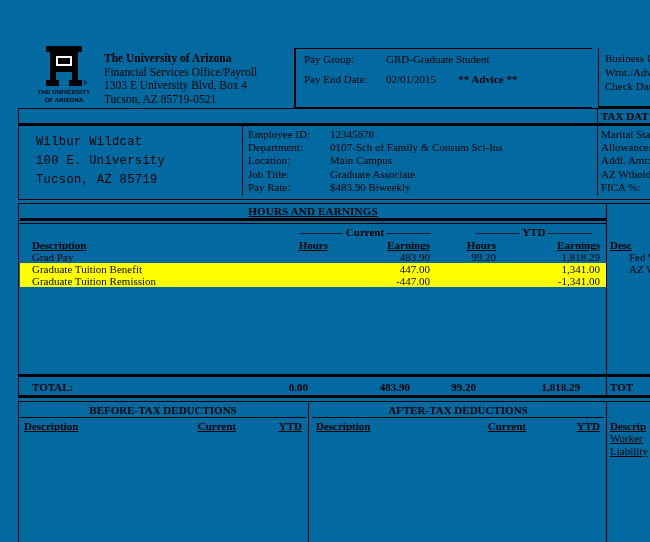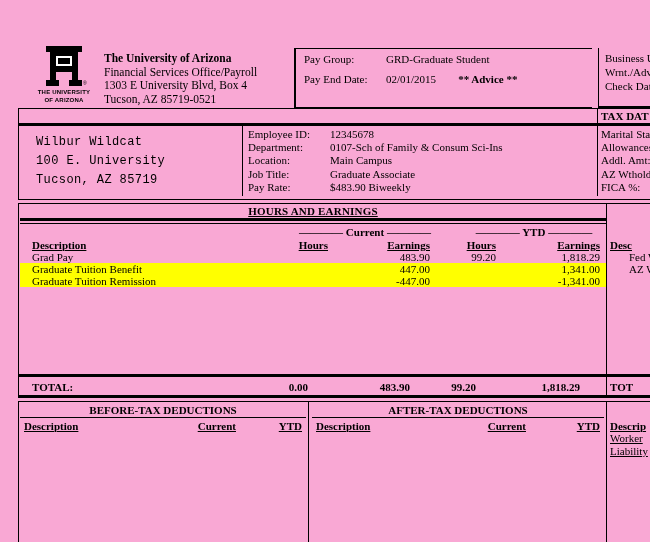--- a/index.html
+++ b/index.html
@@ -9,21 +9,21 @@
   }
   body {
     font-family: "Liberation Serif", serif;
     color: #000000;
   }
   #page {
     position: relative;
     width: 650px;
     height: 542px;
     overflow: hidden;
-    background: #f9a8d4;
+    background: #0369a1;
   }
 
   
   .abs { position: absolute; }
 
   
   #logo-block {
     left: 26px; top: 44px; width: 76px; height: 62px;
   }
   #logo-mark {

